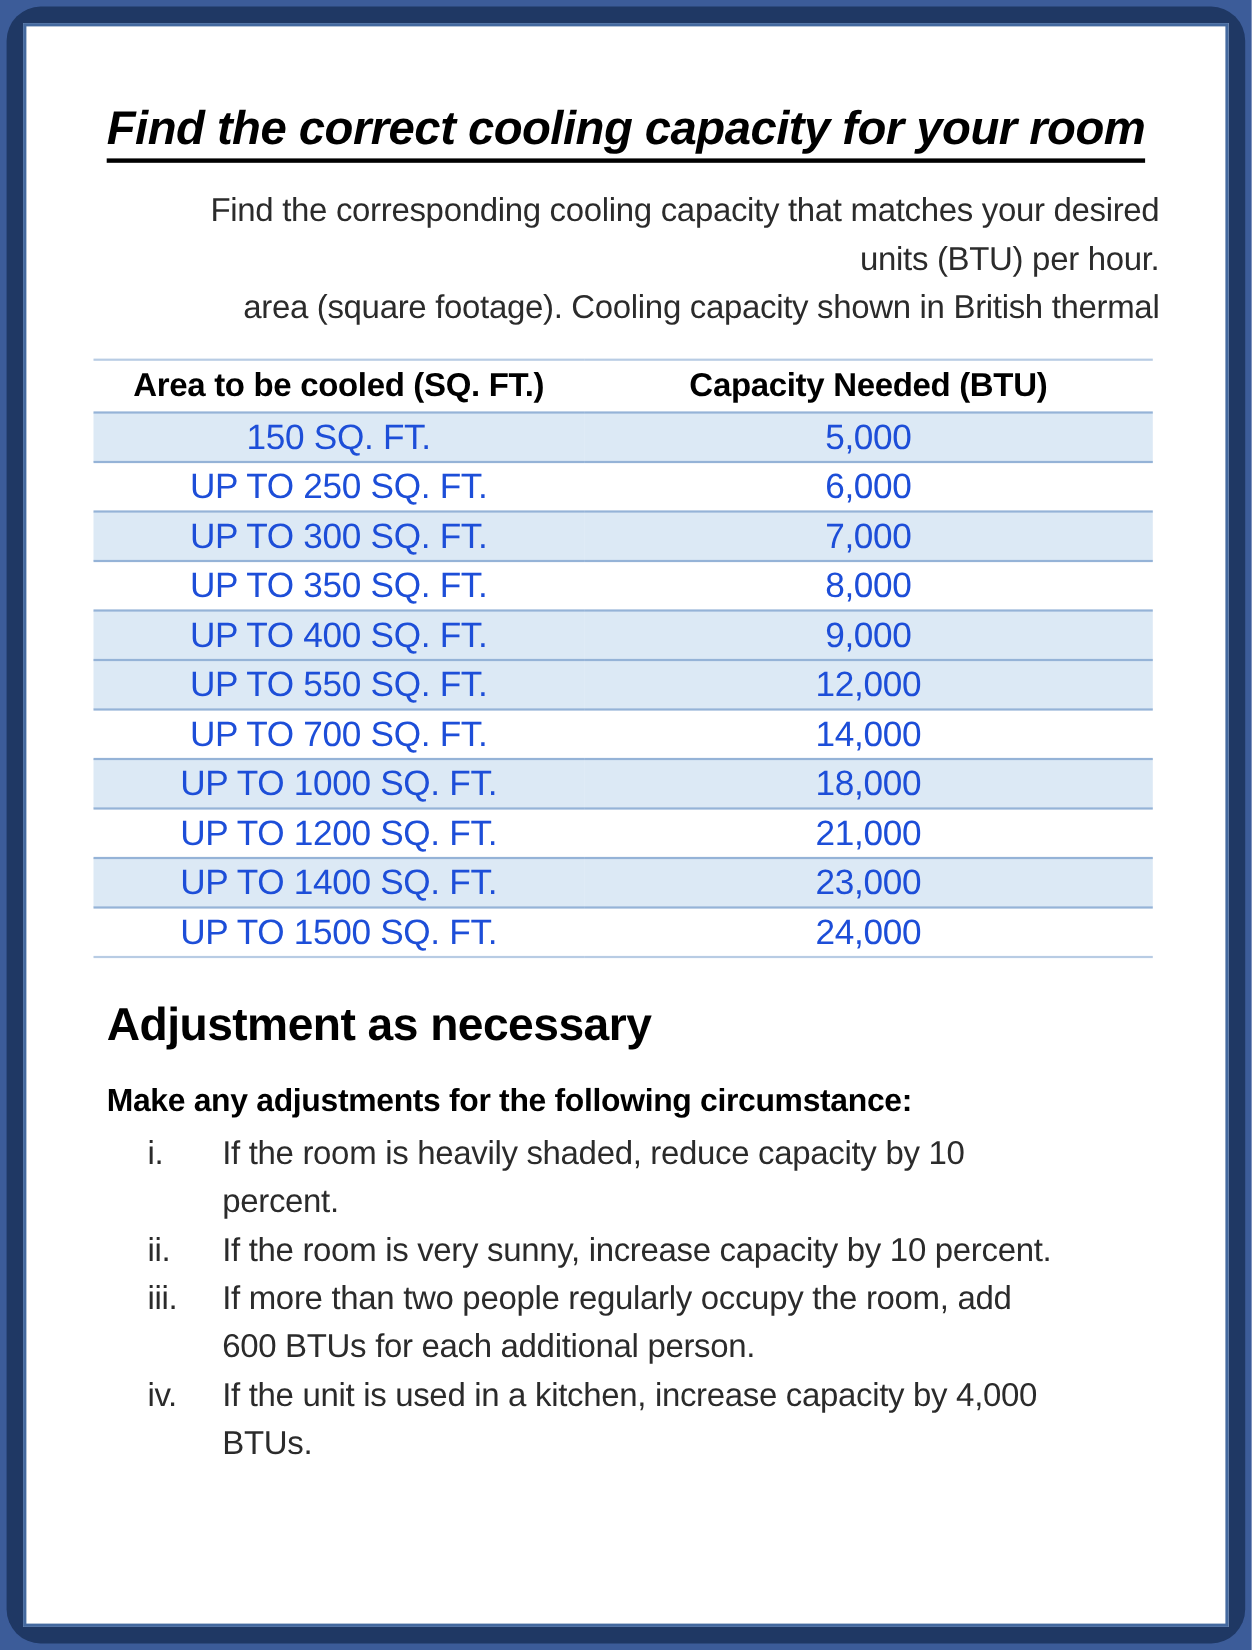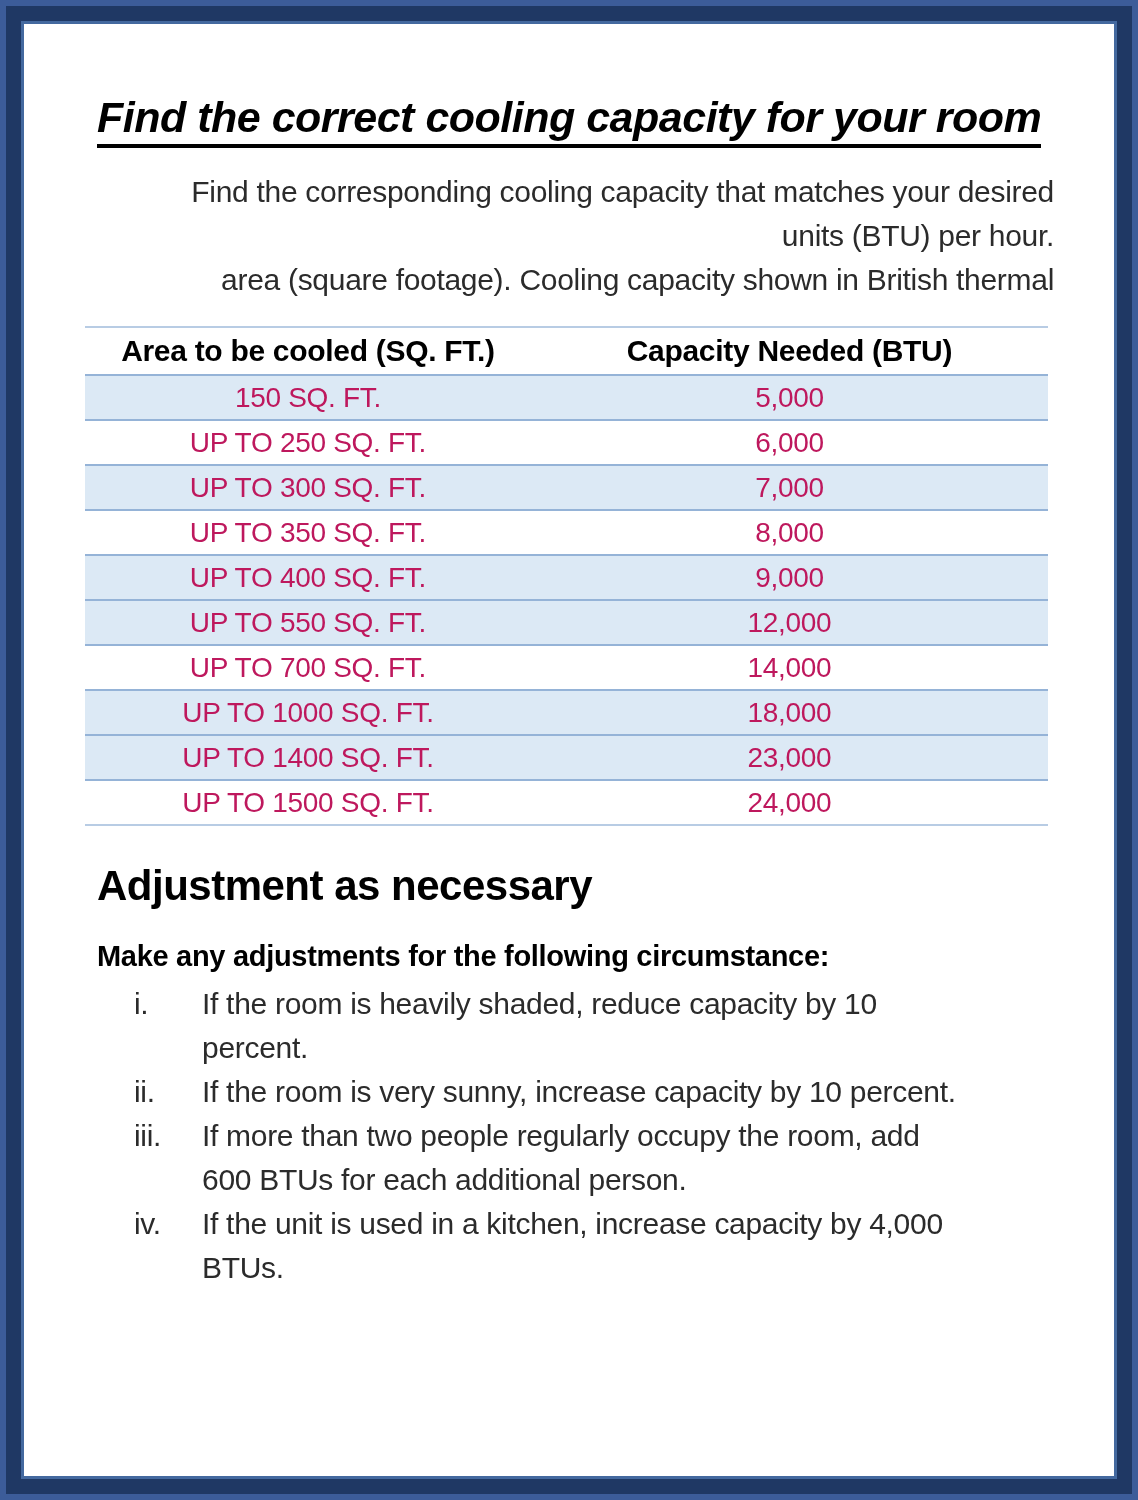--- a/index.html
+++ b/index.html
@@ -1,37 +1,37 @@
 <!DOCTYPE html>
 <html><head>
 <meta charset="utf-8">
 <style>
   * { margin:0; padding:0; box-sizing:border-box; }
   html,body { width:1138px; height:1500px; }
   body { font-family:"Liberation Sans", sans-serif; background:#fff; }
 
   .frame { width:1138px; height:1500px; background:#3c5c99; padding:6px; }
-  .frame-band { width:100%; height:100%; background:#1f3864; padding:15px; }
+  .frame-band { width:100%; height:100%; background:#1f3864; padding:15px;border-radius:31px; }
   .page { width:100%; height:100%; background:#ffffff; border:3px solid #44699f;
           padding:70px 60px 0 73px; overflow:hidden; }
 
   h1.doc-title { font-size:43px; font-weight:bold; font-style:italic;
                  color:#000; letter-spacing:-0.5px; line-height:1.1; }
   h1.doc-title .u { border-bottom:4px solid #000; padding-bottom:3px; display:inline-block; }
 
   .intro { margin-top:22px; font-size:30px; color:#2b2b2b; letter-spacing:-0.3px;text-align:right; }
   .intro div { line-height:44px; white-space:nowrap; }
 
   table.cap-table { border-collapse:collapse; width:963px; margin-left:-12px; margin-top:24px;
                     border-top:2px solid #b8cce4; }
   table.cap-table th { width:46.3%; font-size:30px; font-weight:bold; color:#000;
                        text-align:center; height:48px; border-bottom:2px solid #95b3d7;
                        letter-spacing:-0.3px; }
   table.cap-table th + th { width:53.7%; }
-  table.cap-table td { font-size:28px; color:#be185d; text-align:center; height:45px;
+  table.cap-table td { font-size:32px; color:#1d4ed8; text-align:center; height:45px;
                        border-bottom:2px solid #95b3d7; letter-spacing:-0.3px; }
   table.cap-table tr.shaded { background:#dce9f5; }
   table.cap-table tbody tr:last-child td { border-bottom:2px solid #b8cce4; }
 
   h2.section-heading { margin-top:36px; font-size:42px; font-weight:bold; color:#000;
                        letter-spacing:-0.5px; line-height:48px; }
   .lead { margin-top:26px; font-size:29px; font-weight:bold; color:#000;
           line-height:40px; letter-spacing:-0.3px; }
 
   .list { margin-top:6px; font-size:30px; color:#2b2b2b; letter-spacing:-0.3px; }
@@ -89,20 +89,24 @@
               <td>12,000</td>
             </tr>
             <tr>
               <td>UP TO 700 SQ. FT.</td>
               <td>14,000</td>
             </tr>
             <tr class="shaded">
               <td>UP TO 1000 SQ. FT.</td>
               <td>18,000</td>
             </tr>
+            <tr>
+              <td>UP TO 1200 SQ. FT.</td>
+              <td>21,000</td>
+            </tr>
             <tr class="shaded">
               <td>UP TO 1400 SQ. FT.</td>
               <td>23,000</td>
             </tr>
             <tr>
               <td>UP TO 1500 SQ. FT.</td>
               <td>24,000</td>
             </tr>
           </tbody>
       </table>

